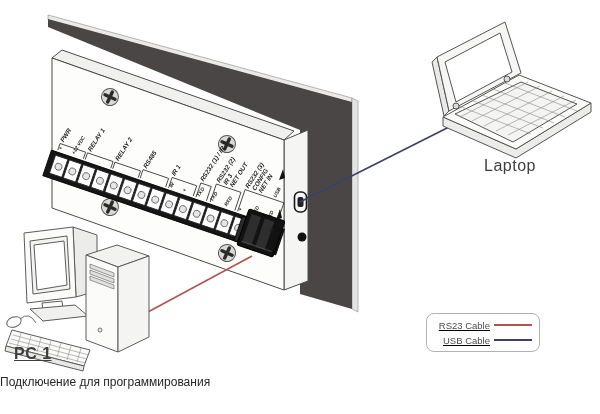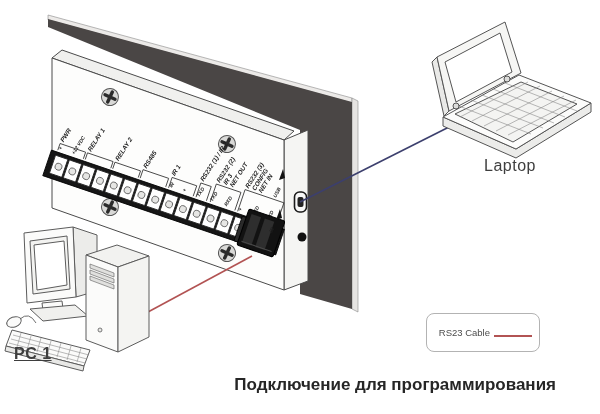--- a/index.html
+++ b/index.html
@@ -6,26 +6,26 @@
   .stage{position:relative;width:600px;height:414px;background:#ffffff;overflow:hidden;
          font-family:"Liberation Sans",sans-serif;}
   svg.art{position:absolute;left:0;top:0;}
   
   .plbl{font-family:"Liberation Sans",sans-serif;font-style:italic;font-weight:700;
         font-size:6.3px;fill:#1f1f1f;}
   .pslb{font-family:"Liberation Sans",sans-serif;font-style:italic;font-weight:700;
         font-size:5px;fill:#1f1f1f;}
   .node-label{position:absolute;color:#3e3e3e;font-size:16px;font-weight:600;
               letter-spacing:.5px;white-space:nowrap;}
-  .caption{position:absolute;left:0;top:375px;width:556px;text-align:right;
-           color:#262626;font-size:17px;white-space:nowrap;font-weight:bold;}
+  .caption{position:absolute;left:0;top:375px;width:556px;text-align:left;
+           color:#262626;font-size:12px;white-space:nowrap;}
   .legend{position:absolute;left:426px;top:313px;width:114px;height:39px;
           box-sizing:border-box;border:1px solid #b3b3b3;border-radius:8px;background:#fff;
           display:flex;flex-direction:column;justify-content:center;gap:4px;padding:2px 7px;}
-  .legend-row{display:flex;align-items:flex-end;justify-content:flex-end;gap:4px;}
+  .legend-row{display:flex;align-items:center;justify-content:flex-end;gap:4px;text-decoration:underline;}
   .legend-label{font-size:9.5px;color:#4c4c4c;white-space:nowrap;}
 </style>
 </head>
 <body>
 
 <div class="stage">
 
 <svg class="art" width="600" height="414" viewBox="0 0 600 414">
 
   <g>
@@ -203,17 +203,23 @@
 
 <div class="node-label" style="left:484px;top:149px;font-weight:500;margin-top:8px;">Laptop</div>
 
 <div class="legend">
   <div class="legend-row">
     <span class="legend-label">RS23 Cable</span>
     <svg width="38" height="4">
       <line x1="0" y1="2" x2="38" y2="2" stroke-width="2" stroke="#b25353"></line>
     </svg>
   </div>
+  <div class="legend-row">
+    <span class="legend-label">USB Cable</span>
+    <svg width="38" height="4">
+      <line x1="0" y1="2" x2="38" y2="2" stroke-width="2" stroke="#3c3f6d"></line>
+    </svg>
+  </div>
 </div>
 
 <div class="caption">Подключение для программирования</div>
 
 </div>
 
 </body></html>

